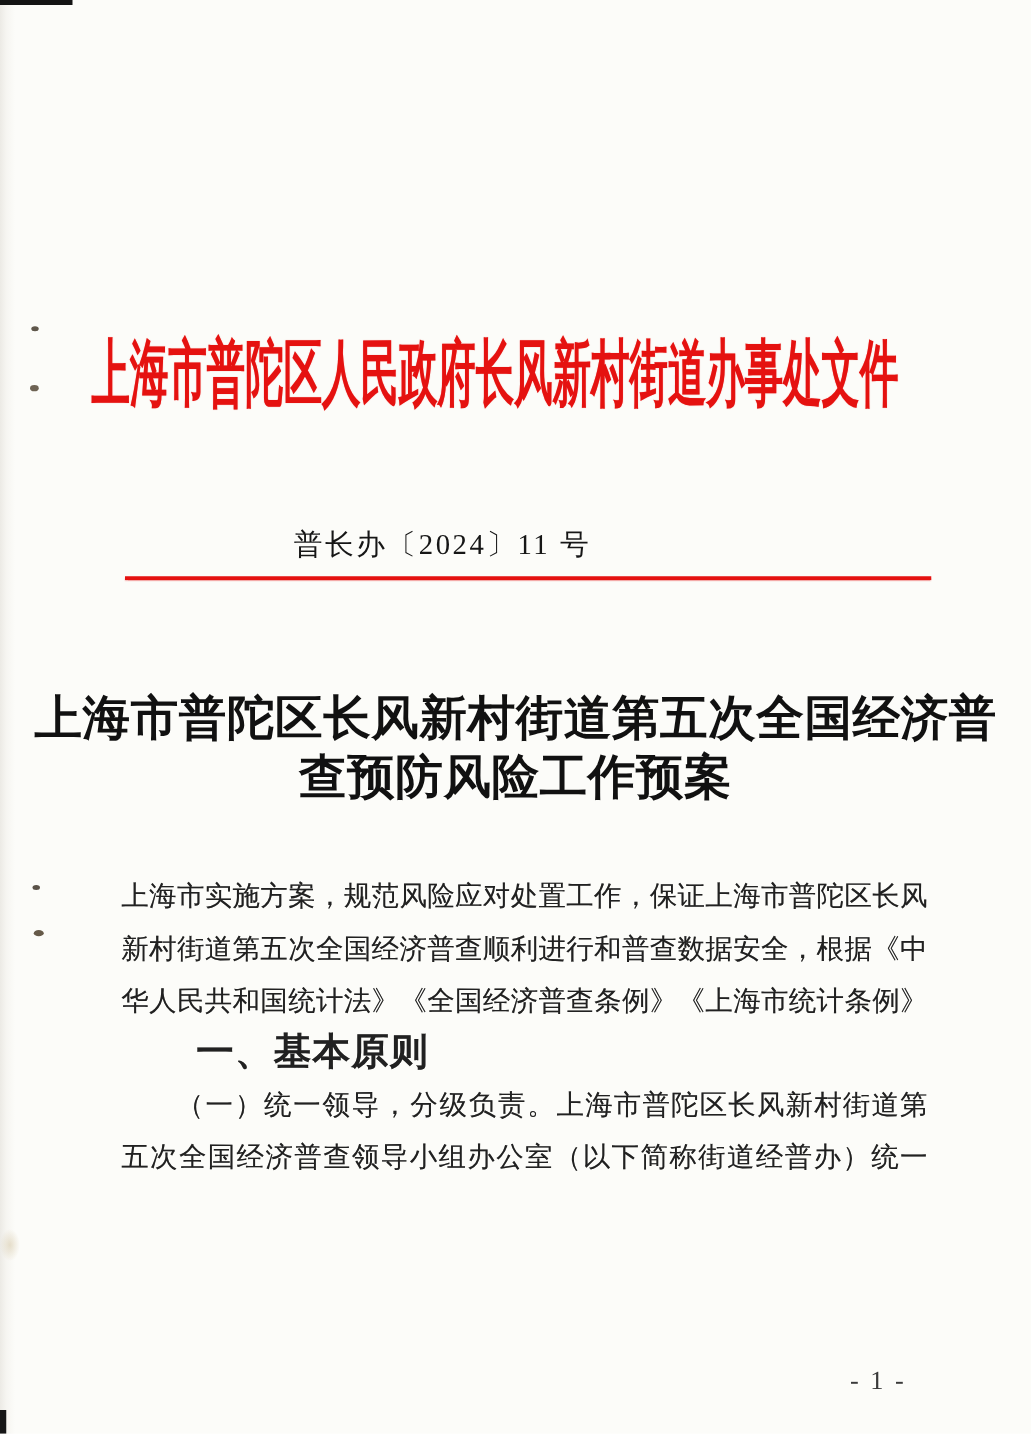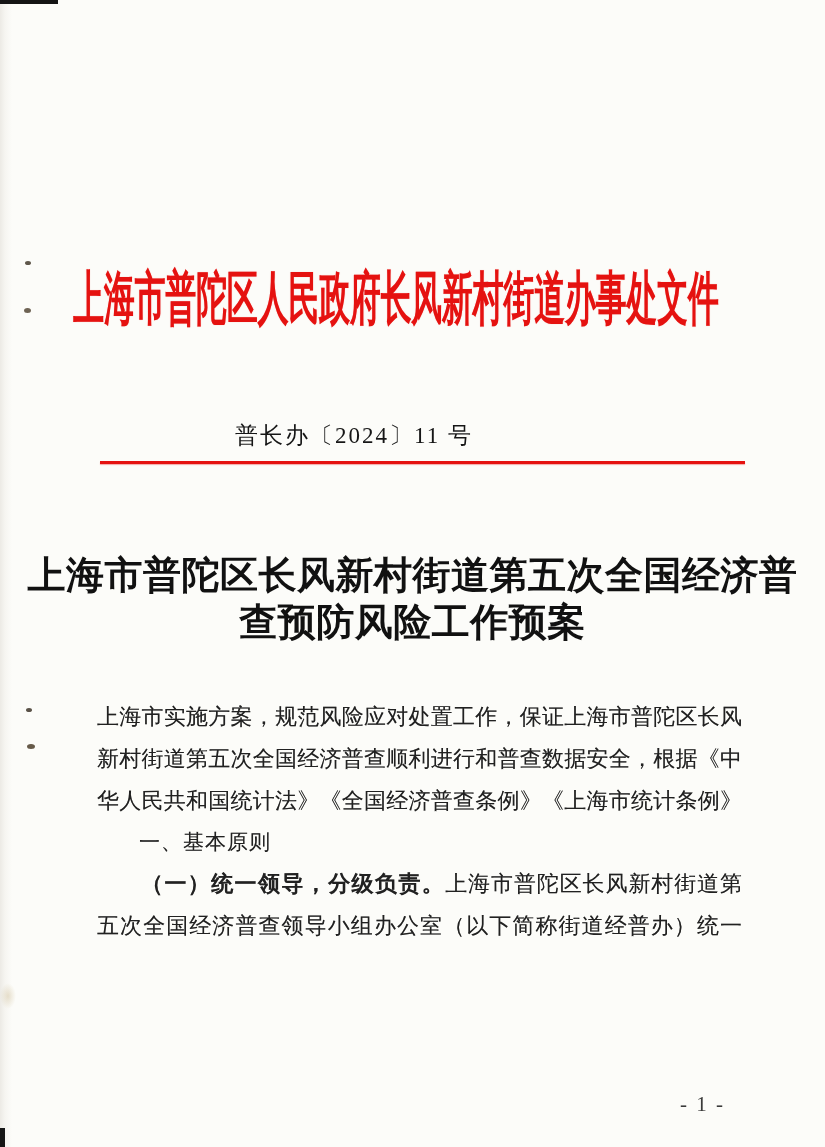--- a/index.html
+++ b/index.html
@@ -50,22 +50,22 @@
   }
   
   .body-block{
     position:absolute;left:97px;top:696px;width:645px;
     font-size:22px;line-height:41.8px;color:var(--ink);
     text-shadow:0 0 .4px rgba(20,20,20,.4);
   }
   .bline{width:645px;}
   .just{text-align:justify;text-align-last:justify;text-justify:inter-character;}
   .indent{text-indent:2em;}
-  .sec-heading{font-family:"Liberation Sans","DejaVu Sans",sans-serif;font-weight:400;font-size:21px;letter-spacing:1px;}
-  .lead-bold{font-weight:700;letter-spacing:.5px;margin-top:16px;}
+  .sec-heading{font-family:"Liberation Sans","DejaVu Sans",sans-serif;font-weight:700;font-size:30px;letter-spacing:1px;}
+  .lead-bold{font-weight:400;letter-spacing:.5px;margin-top:16px;}
   
   .page-number{
     position:absolute;right:100px;top:1092px;
     font-size:21px;color:#3a3a3a;letter-spacing:2px;white-space:nowrap;
   }
 </style>
 </head>
 <body>
 
 <div class="page">

